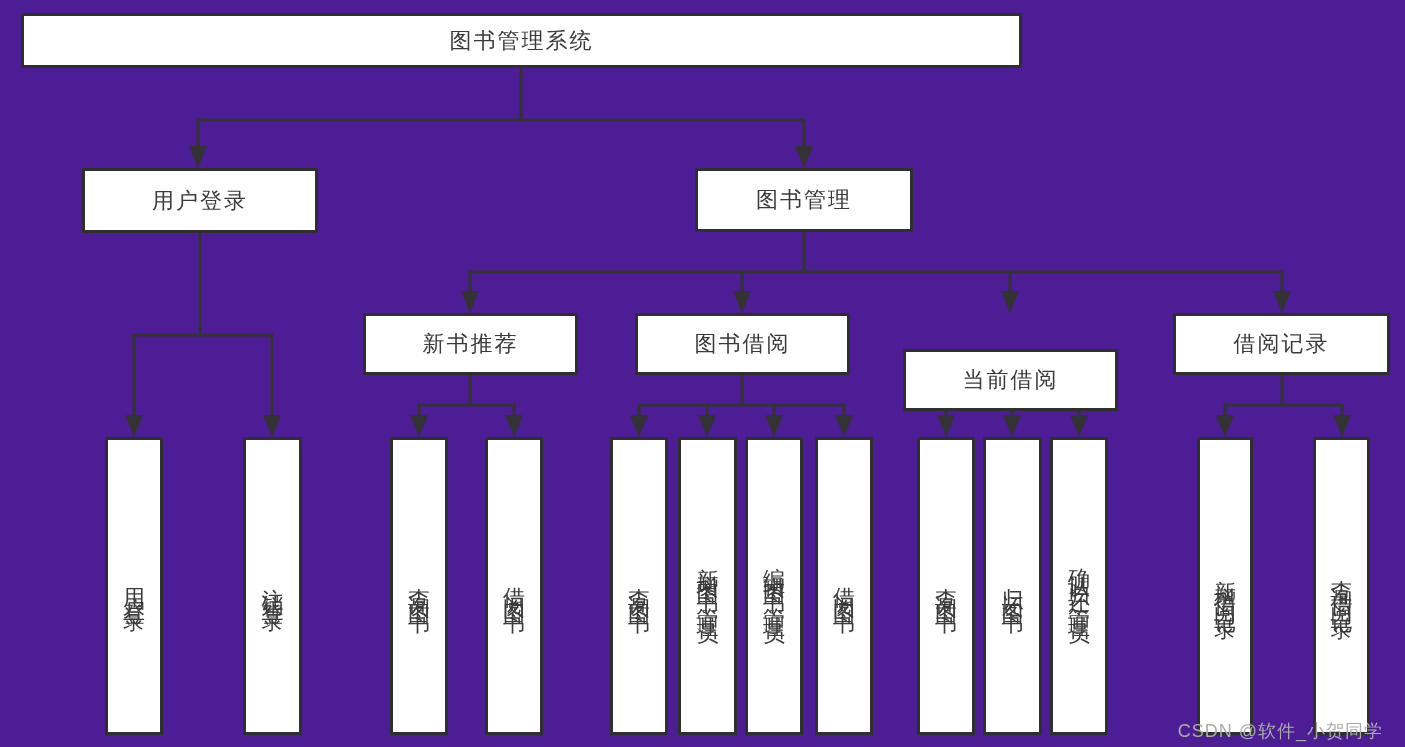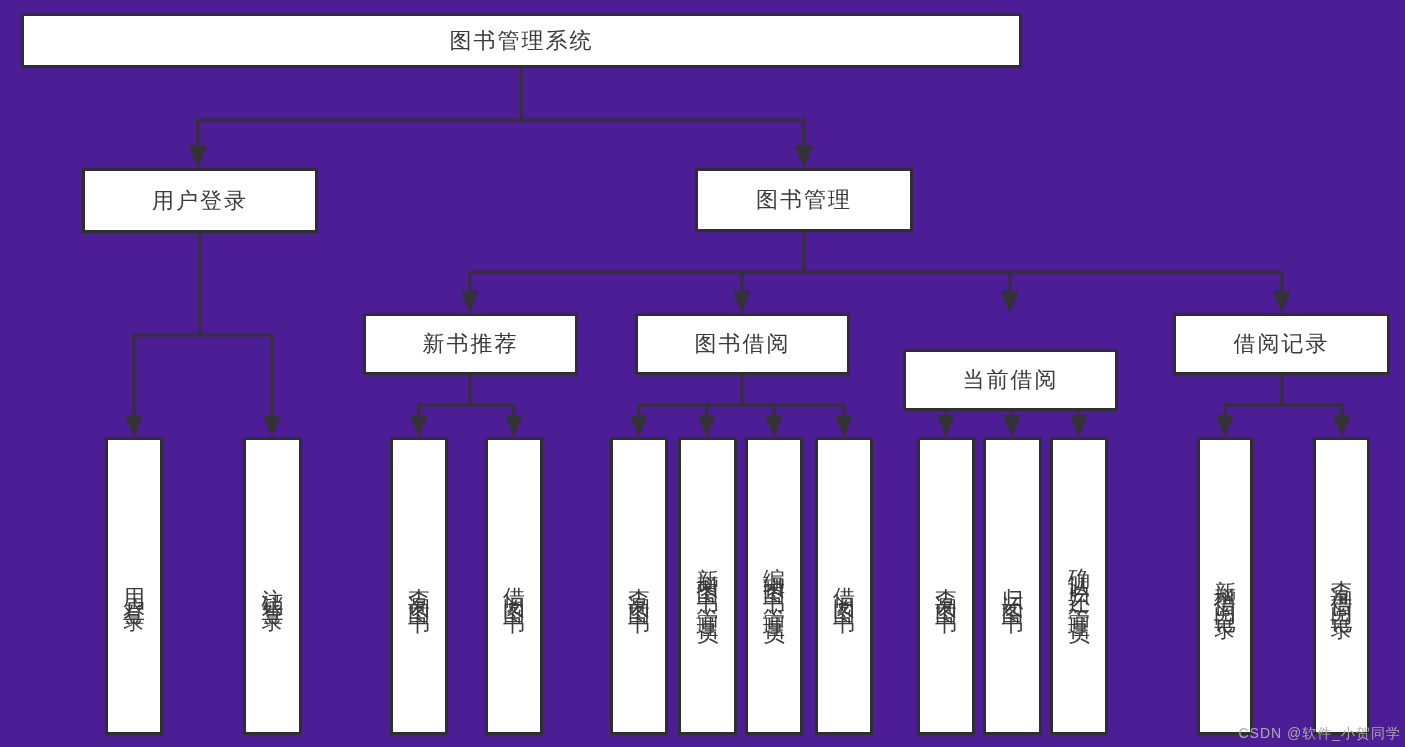--- a/index.html
+++ b/index.html
@@ -63,24 +63,24 @@
   #f-bb-add     { left: 678px;  top: 437px; width: 59px; height: 298px; }
   #f-bb-edit    { left: 745px;  top: 437px; width: 58px; height: 298px; }
   #f-bb-borrow  { left: 815px;  top: 437px; width: 58px; height: 298px; }
   #f-cb-query   { left: 917px;  top: 437px; width: 58px; height: 298px; }
   #f-cb-return  { left: 983px;  top: 437px; width: 59px; height: 298px; }
   #f-cb-confirm { left: 1050px; top: 437px; width: 58px; height: 298px; }
   #f-br-add     { left: 1197px; top: 437px; width: 56px; height: 298px; }
   #f-br-query   { left: 1313px; top: 437px; width: 57px; height: 298px; }
   #watermark {
     position: absolute;
-    right: 4px;
+    right: 22px;
     bottom: 4px;
     color: #ababab;
-    font-size: 14px;
+    font-size: 18px;
     letter-spacing: 1px;
     z-index: 5;
     white-space: nowrap;
   }
 </style>
 </head>
 <body>
 
 <div id="stage">
 

